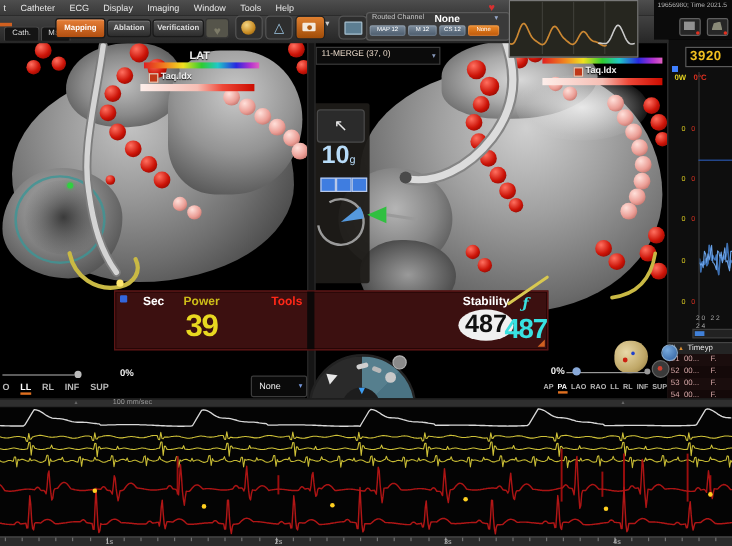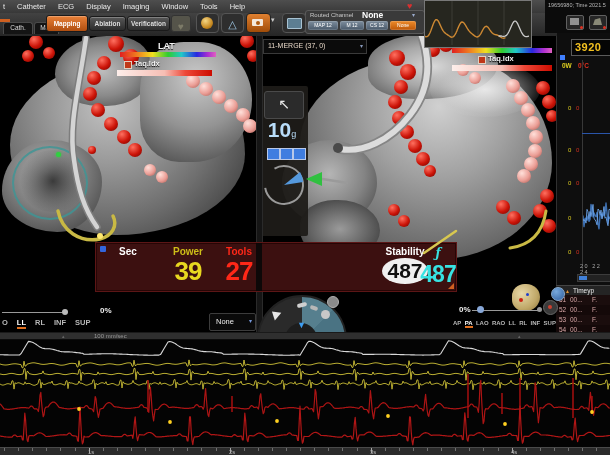--- a/index.html
+++ b/index.html
@@ -185,27 +185,26 @@
   </div>
 
   <div class="ab" id="stats">
     <div style="position:absolute;left:4px;top:3px;width:6px;height:6px;background:#3366dd;border-radius:1px;"></div>
     <div style="position:absolute;left:160px;top:0;width:6px;height:48px;background:rgba(8,8,8,.9);"></div>
     <div style="position:absolute;right:2px;bottom:2px;width:0;height:0;border-left:6px solid transparent;border-bottom:6px solid #d06020;"></div>
 
     <div class="stat" style="left:0px;top:3px;color:#fff;">
       <span class="lb">Sec</span>
     </div>
-    <div class="stat" style="left:60px;top:3px;color:#e8d820;">
+    <div class="stat" style="left:40px;top:3px;color:#e8d820;">
       <span class="lb" style="color:#cdbd18;">Power</span>
       <span class="vl">39</span>
     </div>
     <div class="stat" style="left:111px;top:3px;color:#ff2818;">
       <span class="lb">Tools</span>
-      <span class="vl">27</span>
     </div>
     <div class="stat" style="left:277px;top:3px;color:#fff;">
       <span class="lb">Stability</span>
       <span style="display:inline-block;margin-top:1px;width:46px;height:26px;background:#f0f0f0;border-radius:50%;color:#101010;font-size:21px;font-weight:bold;line-height:26px;">487</span>
     </div>
     <div class="stat" style="left:324px;top:3px;width:36px;color:#38e2e2;">
       <span class="lb" style="font-style:italic;font-family:'DejaVu Serif',serif;font-size:12px;">ƒ</span>
       <span class="vl" style="font-size:23px;">487</span>
     </div>
   </div>

